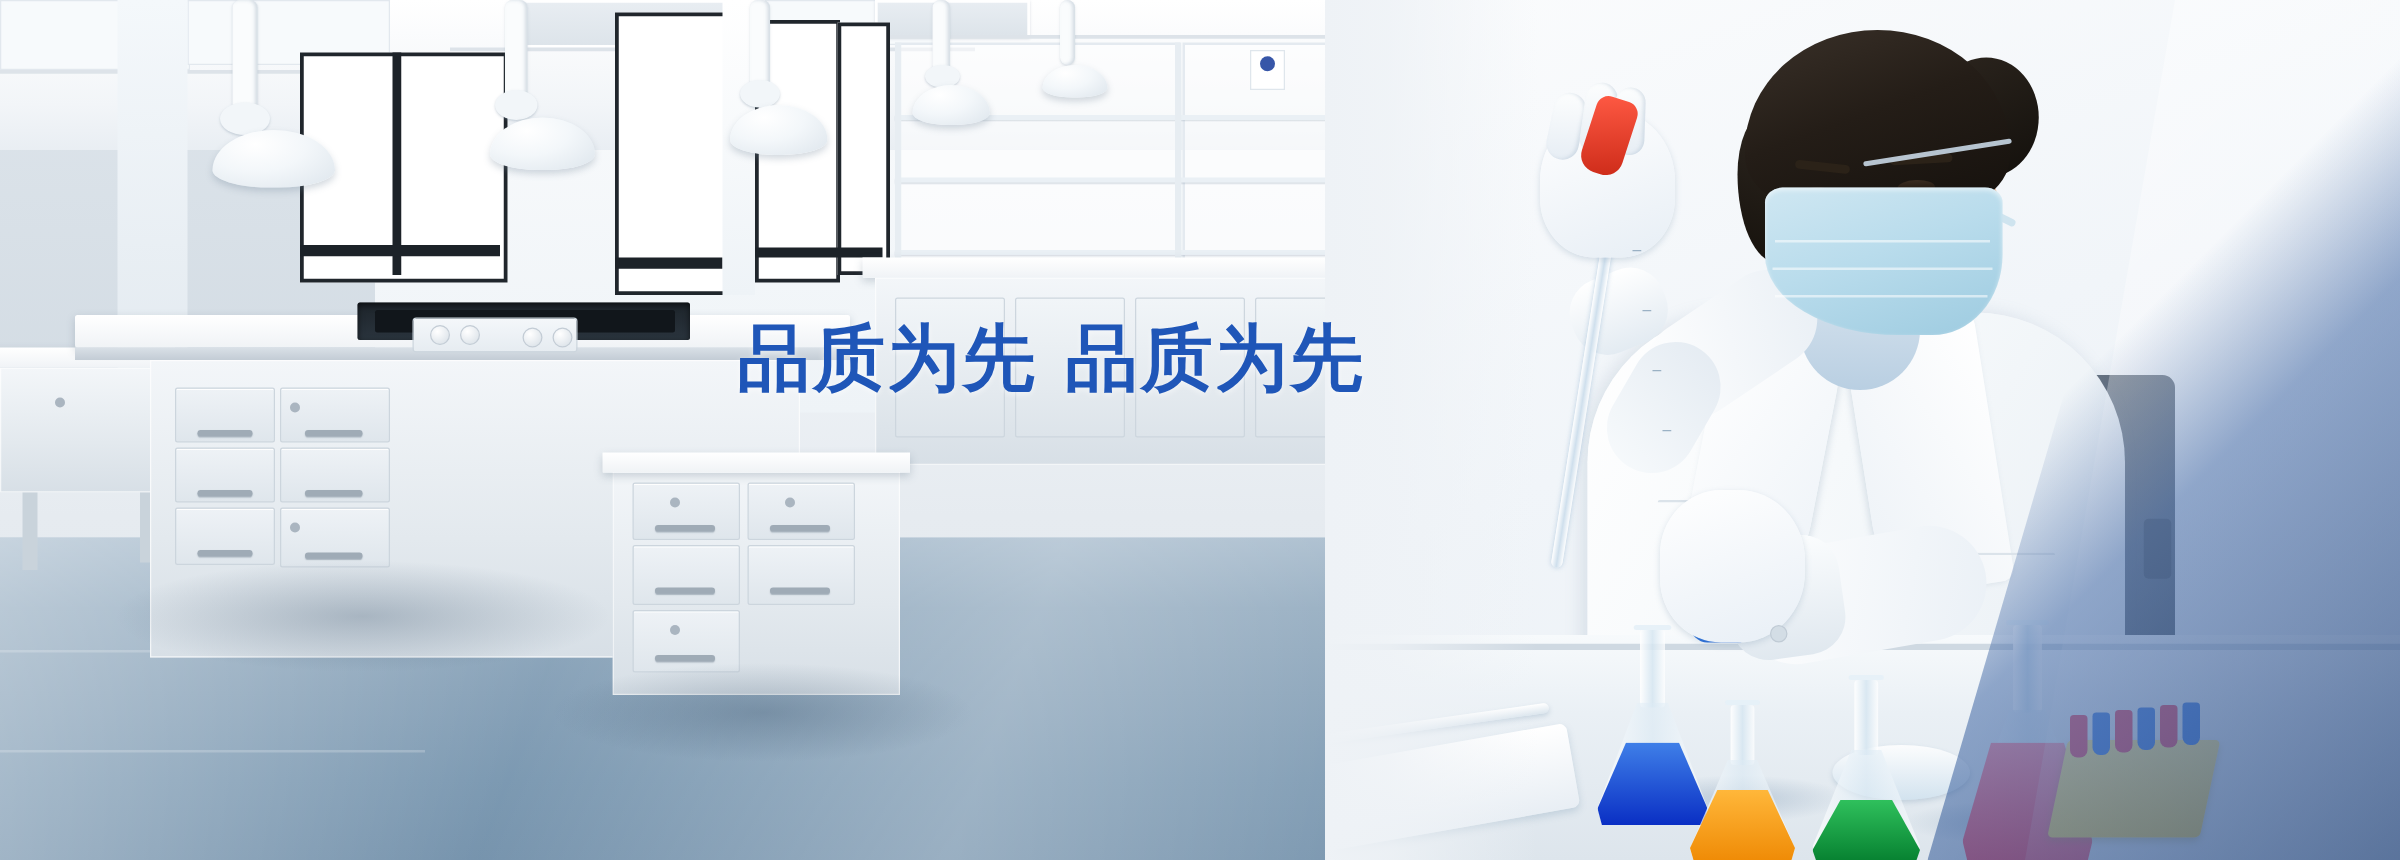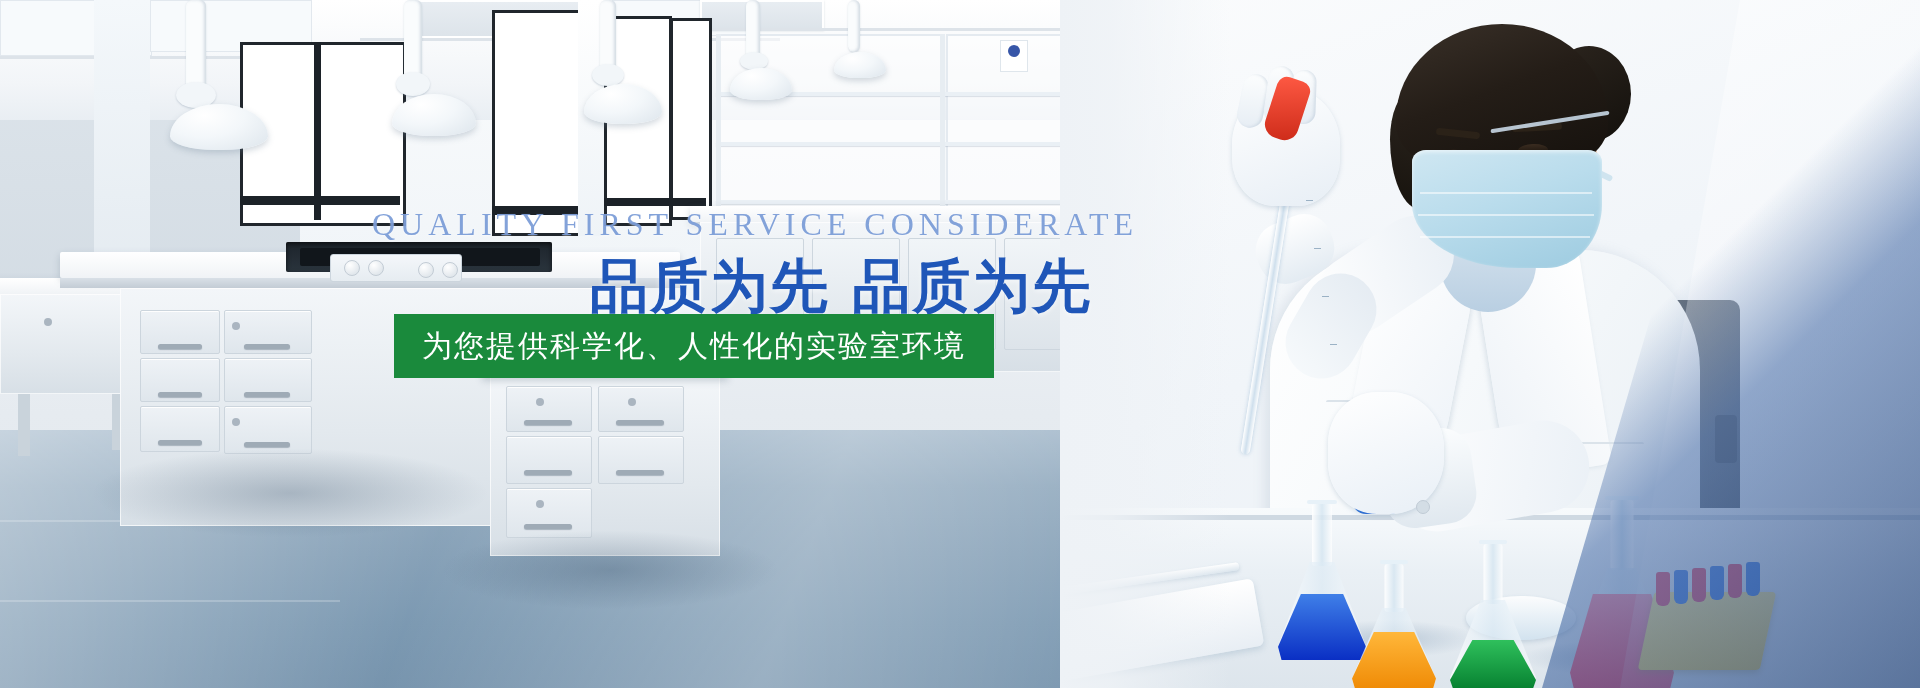--- a/index.html
+++ b/index.html
@@ -438,20 +438,16 @@
     <div class="tube" style="left:650px;top:566px;height:34px;background:#3d7ae0;"></div>
     <div class="tube" style="left:668px;top:564px;height:34px;background:#e8435f;"></div>
     <div class="tube" style="left:686px;top:562px;height:34px;background:#3d7ae0;"></div>
 
     <div class="photo-fade"></div>
     <div class="diag2"></div>
     <div class="diag"></div>
   </div>
 
   <div class="overlay">
-    <div class="eng">QUALITY FIRST SERVICE CONSIDERATE</div>
     <div class="headline">品质为先 品质为先</div>
-    <div class="greenbar">
-      <div class="greentext">为您提供科学化、人性化的实验室环境</div>
-    </div>
   </div>
 
 </div>
 
 </body></html>

